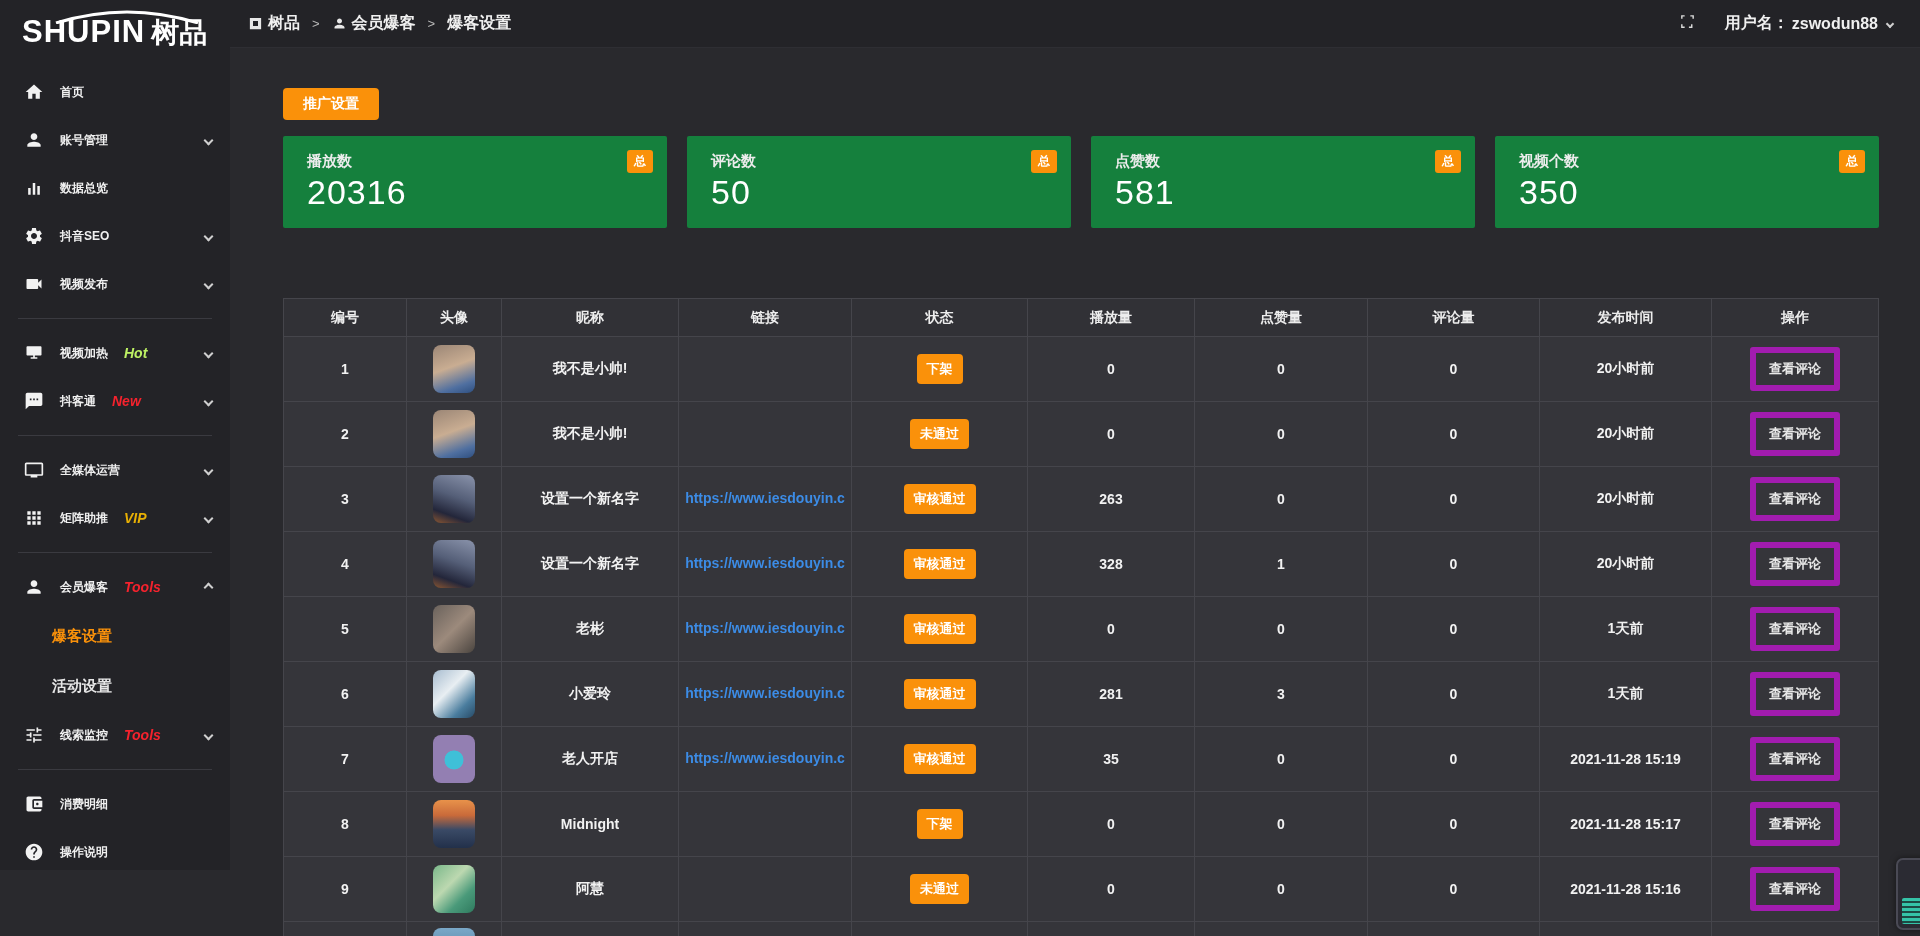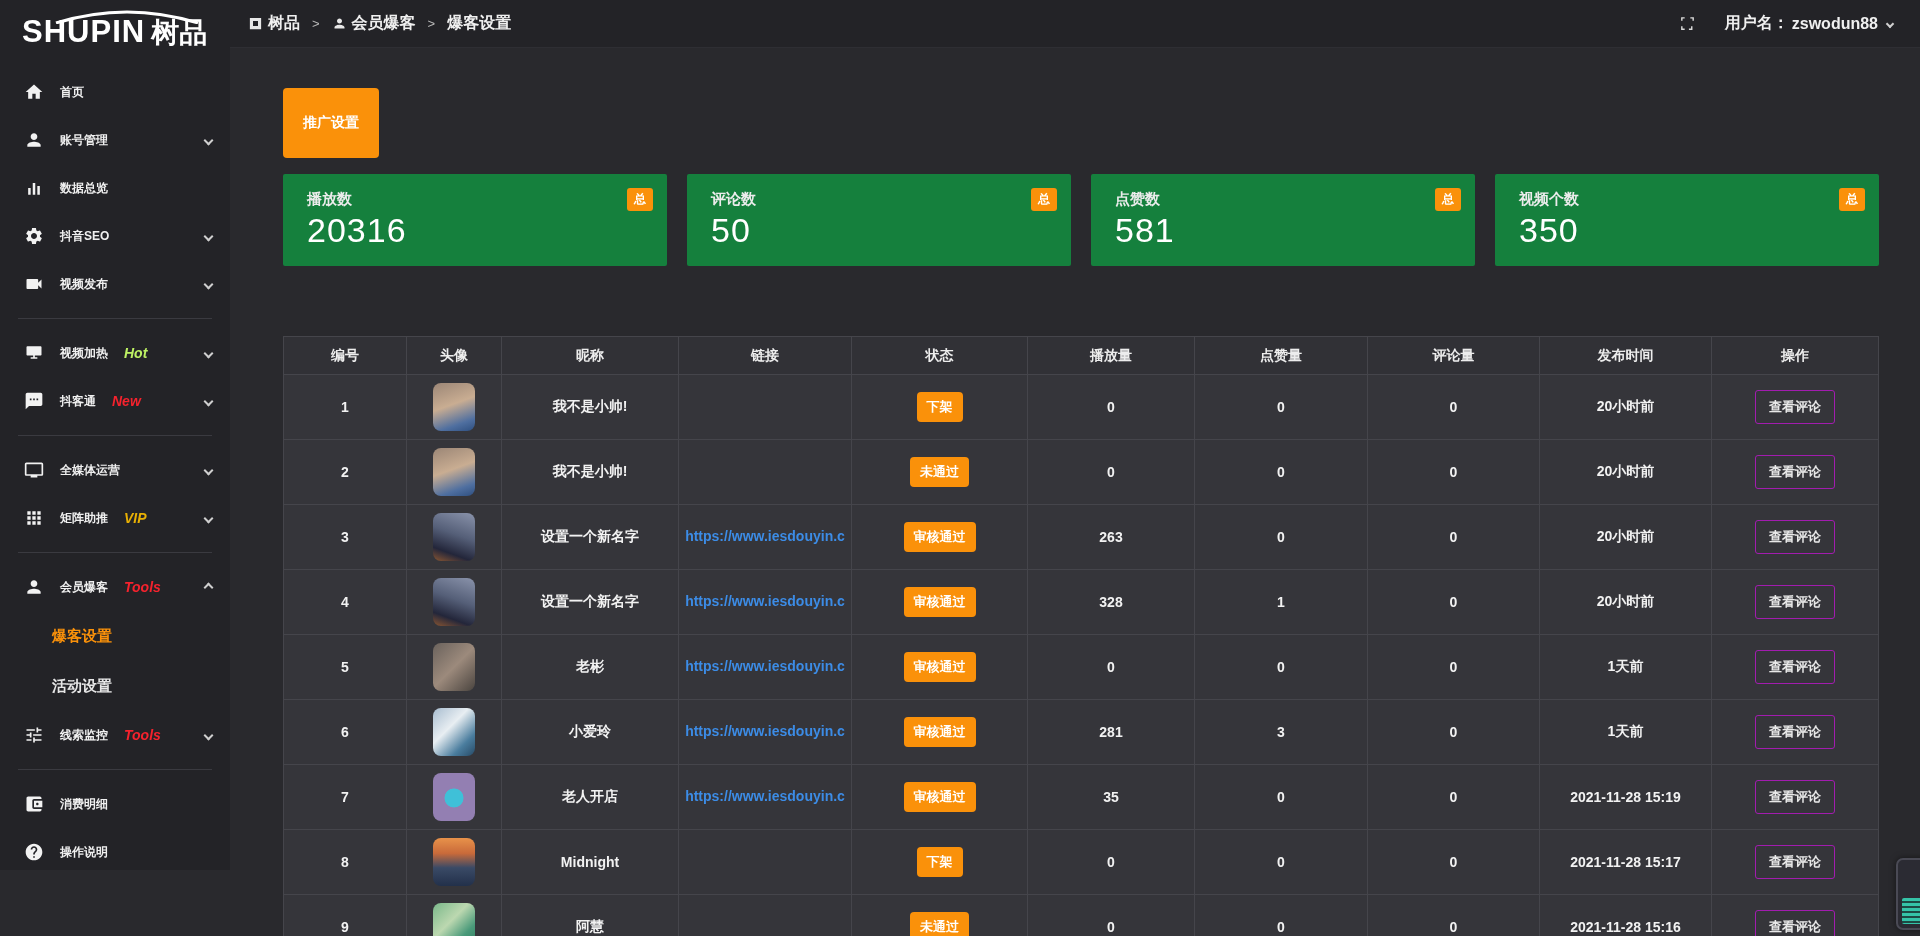--- a/index.html
+++ b/index.html
@@ -26,30 +26,30 @@
   .nav-sub.active span { color:#fa910a; }
   .nav-divider { height:1px; background:#3a3a40; margin:10px 18px; }
 
   
   .right-col { flex:1; display:flex; flex-direction:column; }
   .topbar { height:48px; background:#232327; display:flex; align-items:center; padding:0 28px 0 18px; border-bottom:1px solid #2e2e33; }
   .crumb { display:flex; align-items:center; font-size:16px; font-weight:700; color:#f0f0f0; }
   .crumb .sep { margin:0 12px; color:#b9b9b9; font-size:13px; font-weight:400; }
   .crumb-icon { display:inline-flex; margin-right:5px; }
   .crumb-icon svg { width:15px; height:15px; fill:#e8e8e8; }
-  .topbar-right { margin-left:auto; display:flex; align-items:center; gap:29px; }
+  .topbar-right { margin-left:auto; display:flex; gap:29px; }
   .fs-btn { display:inline-flex; cursor:pointer; }
   .fs-btn svg { width:17px; height:17px; fill:#dcdcdc; }
   .user-box { display:flex; align-items:center; gap:9px; font-size:16px; font-weight:700; color:#f0f0f0; cursor:pointer; }
   .user-box .caret { width:6px; height:6px; }
 
   
   .main { flex:1; background:#29292d; padding:40px 42px 0 53px; overflow:hidden; }
   .promo-btn { display:inline-block; background:#fa910a; color:#fff; border:none; border-radius:4px;
-    font-size:14px; font-weight:700; padding:26px 20px; cursor:pointer; font-family:inherit; }
+    font-size:14px; font-weight:700; padding:7px 20px; cursor:pointer; font-family:inherit; }
 
   .cards { display:flex; gap:20px; margin-top:16px; }
   .card { flex:1; height:92px; background:#15803d; border-radius:2px; position:relative; padding:16px 0 0 24px; }
   .card-label { font-size:15px; font-weight:700; color:#ececec; }
   .card-value { font-size:34px; font-weight:400; color:#fff; margin-top:2px; letter-spacing:1px; }
   .card-badge { position:absolute; top:14px; right:14px; background:#fa910a; color:#fff; font-size:12px;
     font-weight:700; padding:3px 7px; border-radius:3px; }
 
   
   .table-wrap { margin-top:70px; }
@@ -63,21 +63,21 @@
   .av-man { background:linear-gradient(135deg,#6a625c 0%,#9c8a7c 50%,#4a443f 100%); }
   .av-woman { background:linear-gradient(135deg,#a8bdd0 0%,#e8eef2 40%,#4a7d9e 75%,#274a66 100%); }
   .av-purple { background:radial-gradient(circle at 50% 52%,#3fc0d8 0 28%,rgba(0,0,0,0) 30%),#937fb2; }
   .av-sunset { background:linear-gradient(180deg,#e8924a 0%,#c96a3a 32%,#3a4a66 62%,#22304a 100%); }
   .av-green { background:linear-gradient(135deg,#7ab88a 0%,#bcd8b0 40%,#4a9a7a 70%,#2e7a5e 100%); }
   .av-blue { background:linear-gradient(180deg,#7aa8c8 0%,#5a88a8 100%); }
   .link { color:#3c8ce6; text-decoration:none; font-weight:700; display:inline-block; max-width:168px;
     white-space:nowrap; overflow:hidden; }
   .status-badge { display:inline-block; background:#fa910a; color:#fff; font-size:13px; font-weight:700;
     padding:6px 10px; border-radius:4px; white-space:nowrap; }
-  .view-btn { background:transparent; border:1px solid #a21caf; color:#e8e8e8; font-size:13px; font-weight:700;
+  .view-btn { background:transparent; border:6px solid #a21caf; color:#e8e8e8; font-size:13px; font-weight:700;
     padding:7px 13px; border-radius:3px; cursor:pointer; font-family:inherit; }
   tr.partial-row td { height:11px; vertical-align:top; padding:0; }
   tr.partial-row .avatar { height:26px; margin-top:6px; border-radius:8px 8px 0 0; }
 
   
   .float-widget { position:fixed; right:-16px; bottom:6px; width:40px; height:72px; background:#2b2b33;
     border:2px solid #4a4a55; border-radius:7px; z-index:9;
     box-shadow:0 0 6px rgba(0,0,0,.5); overflow:hidden; }
   .float-widget .bars { position:absolute; left:4px; right:4px; bottom:4px; height:26px;
     background:repeating-linear-gradient(180deg,#35c3a8 0 3px,#1d4a44 3px 5px); border-radius:2px; }

